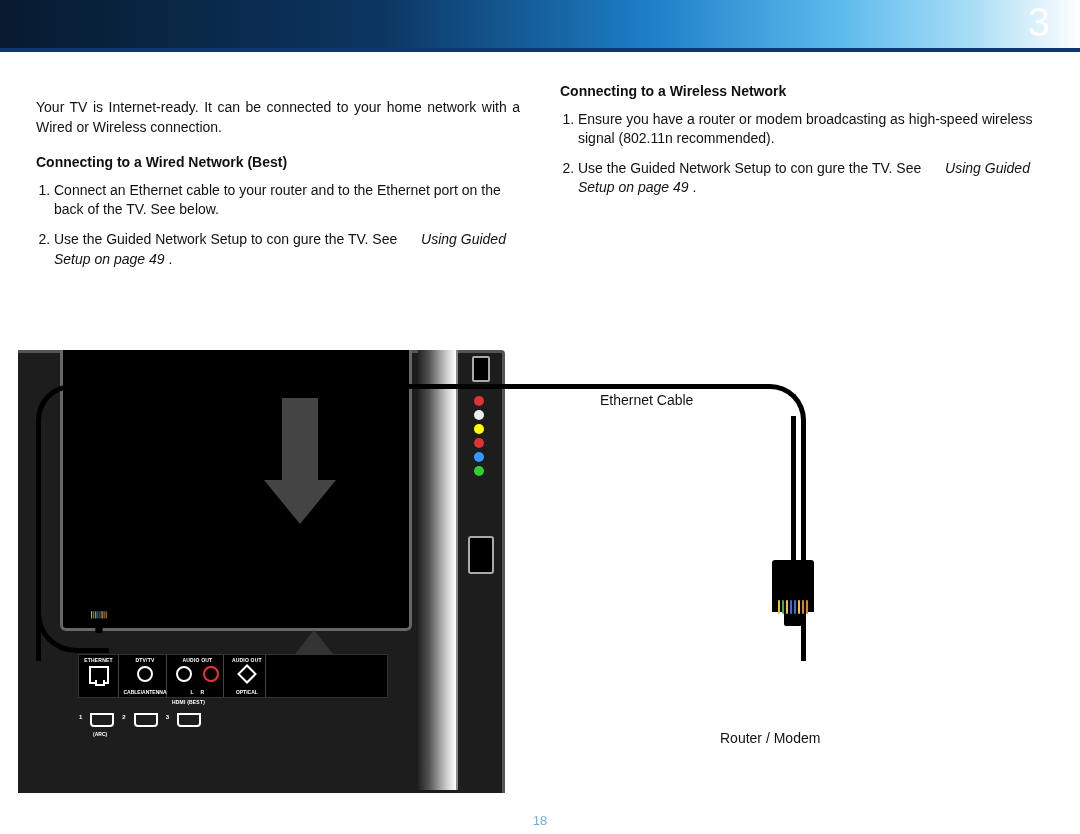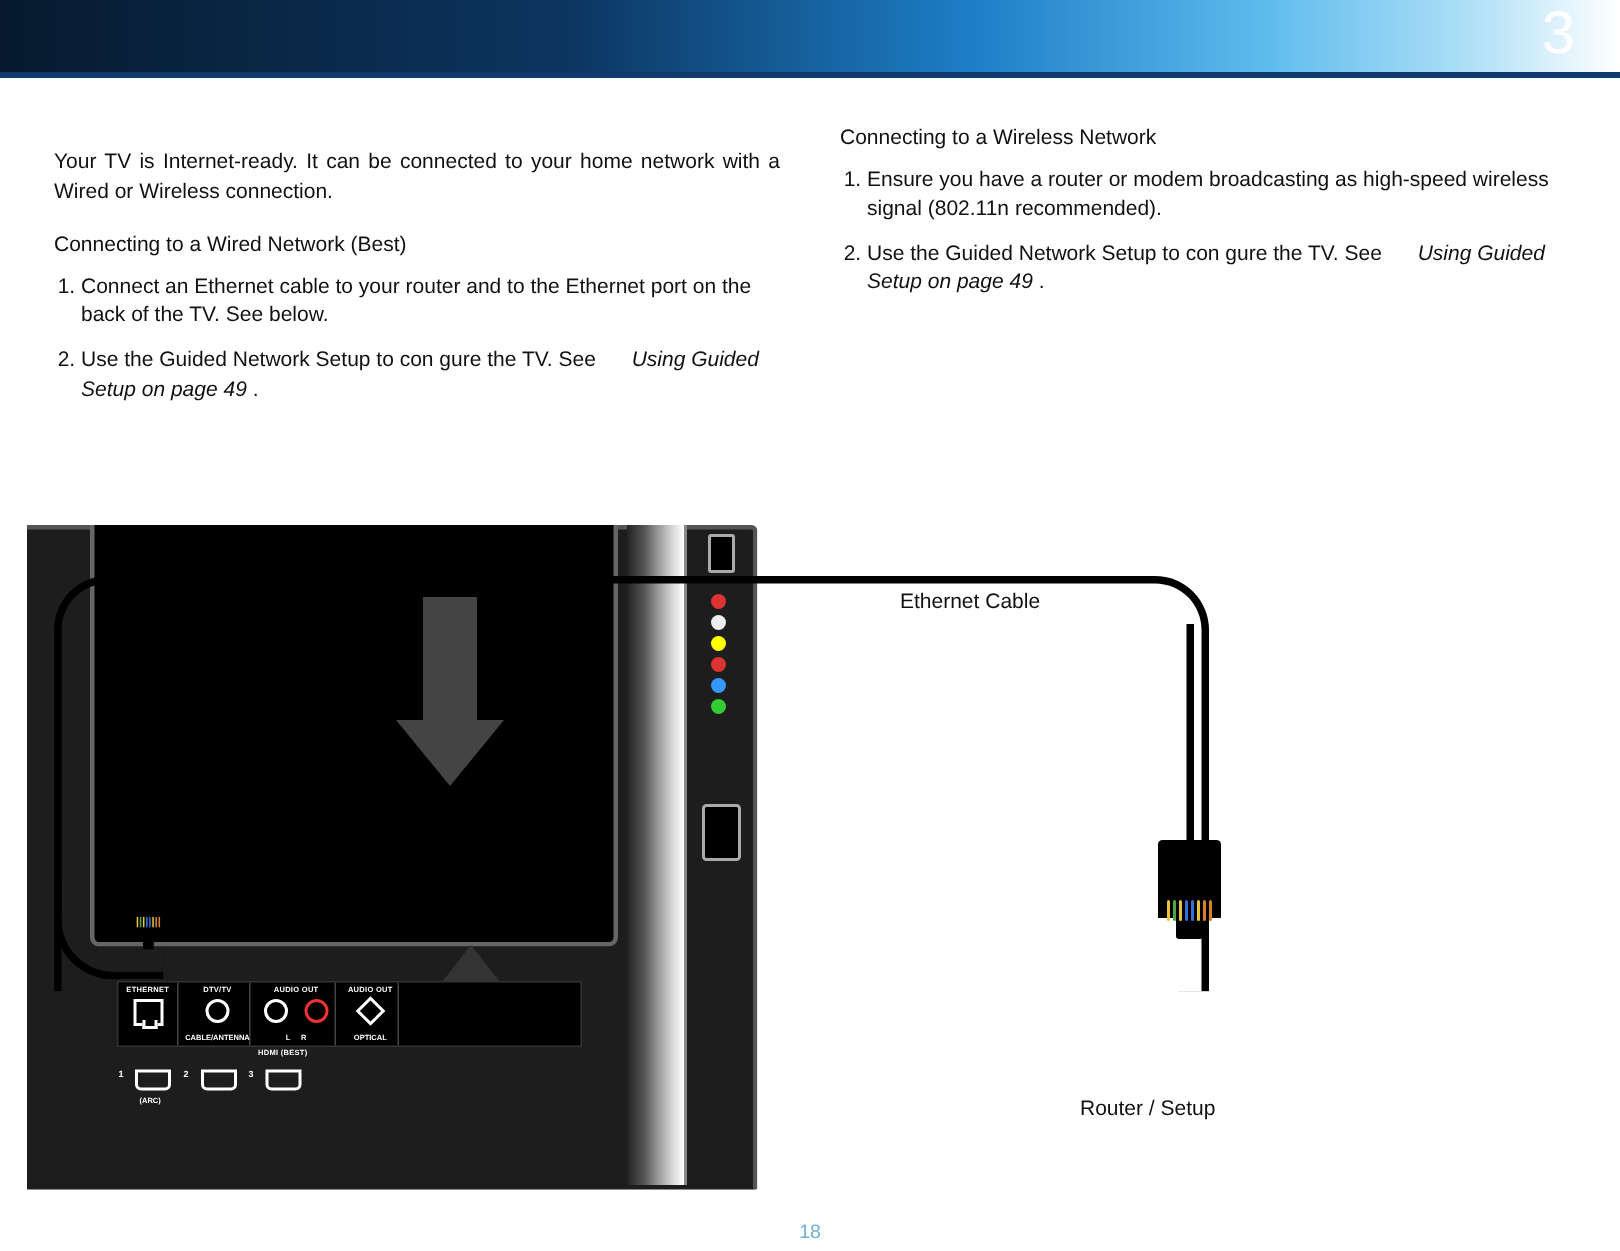--- a/index.html
+++ b/index.html
@@ -4,21 +4,21 @@
 <style>
   html,body{margin:0;padding:0;width:1080px;height:834px;font-family:Arial,Helvetica,sans-serif;background:#fff;color:#111}
   .header-band{height:48px;background:linear-gradient(90deg,#071a2e 0%,#0c3560 35%,#1d7ec7 60%,#5ebbed 78%,#a9ddf6 90%,#fff 100%);position:relative}
   .chapter-num{position:absolute;right:30px;top:0px;color:#fff;font-size:40px;font-weight:300;font-family:'Century Gothic','Futura',Arial,sans-serif}
   .blue-rule{height:4px;background:#0d3a6b}
   .page{padding:30px 36px 0 36px;position:relative}
   h1{font-family:'Century Gothic','Futura',Arial,sans-serif;font-weight:400;font-size:22px;letter-spacing:0.5px;margin:10px 0 14px 0}
   .cols{display:flex;gap:40px}
   .col{flex:1;font-size:14px;line-height:1.4}
   .intro{text-align:justify;margin:16px 0 16px 0}
-  .subhead{font-weight:400;font-size:14px;margin:0 0 8px 0}
+  .subhead{font-weight:700;font-size:14px;margin:0 0 8px 0}
   ol{margin:5px 0 0 18px;padding:0}
   ol li{margin-bottom:10px}
   .ital{font-style:italic;margin-left:20px}
   
   .diagram{position:absolute;left:0;top:330px;width:1080px;height:504px}
   .frame{position:absolute;left:18px;top:20px;width:484px;height:440px;border:3px solid #555;border-left:none;border-bottom:none;border-top-right-radius:4px;background:#1d1d1d}
   .bezel{position:absolute;left:418px;top:20px;width:38px;height:440px;background:linear-gradient(90deg,#222 0%,#555 30%,#999 55%,#ccc 75%,#fff 100%);border-right:2px solid #888}
   .vesa{position:absolute;left:60px;top:20px;width:346px;height:278px;border:3px solid #666;border-top:none;background:#000;border-bottom-left-radius:6px;border-bottom-right-radius:6px}
   .arrow-shaft{position:absolute;left:282px;top:68px;width:36px;height:90px;background:#444}
   .arrow-head{position:absolute;left:264px;top:150px;width:0;height:0;border-left:36px solid transparent;border-right:36px solid transparent;border-top:44px solid #444}
@@ -180,16 +180,16 @@
         <span style="background:#3a6fd8"></span>
         <span style="background:#3a6fd8"></span>
         <span style="background:#e8c23a"></span>
         <span style="background:#d7822a"></span>
         <span style="background:#d7822a"></span>
     </div>
     <div class="clip" style="width:18px;height:14px"></div>
   </div>
 
   <div class="dlabel" style="left:600px;top:62px">Ethernet Cable</div>
-  <div class="dlabel" style="left:720px;top:400px">Router / Setup</div>
+  <div class="dlabel" style="left:720px;top:400px">Router / Modem</div>
 
   <div class="pagenum">18</div>
 </div>
 
 </body></html>

